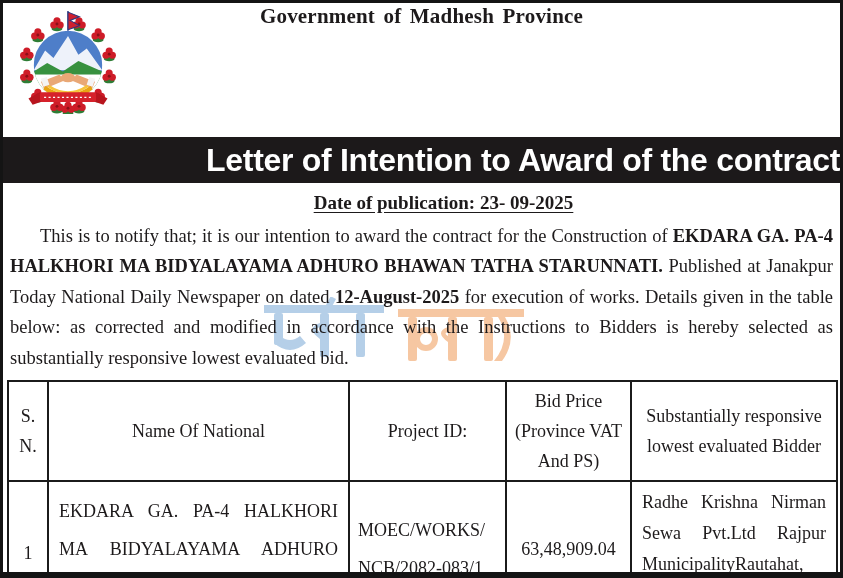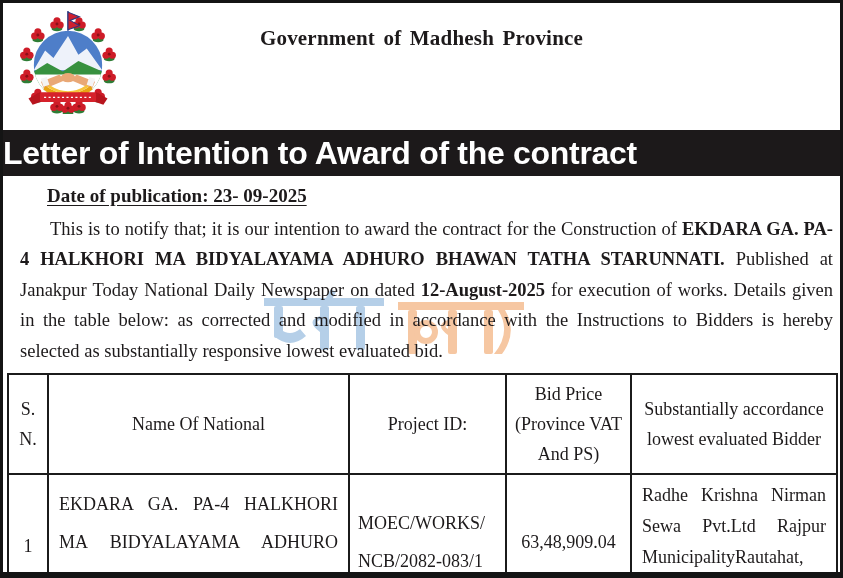--- a/index.html
+++ b/index.html
@@ -3,36 +3,36 @@
 <meta charset="utf-8">
 <style>
   * { margin:0; padding:0; box-sizing:border-box; }
   html,body { background:#ffffff; }
   body { width:843px; height:578px; font-family:"Liberation Serif", serif; color:#1d1a1b; }
   .page {
     position:relative; width:843px; height:578px; background:#fff;
     border:3px solid #141414; border-bottom-width:6px; overflow:hidden;
   }
   
-  .header { position:relative; height:115px; padding-top:23px; text-align:center; }
+  .header { position:relative; height:115px; padding-top:1px; text-align:center; }
   .emblem { position:absolute; left:13px; top:5px; width:104px; height:106px; }
   .gov-line  { font-size:21px; font-weight:bold; letter-spacing:0.2px; word-spacing:3px; }
   .ministry-line { font-size:33px; font-weight:bold; margin-top:3px; }
   .place-line { font-size:25px; font-weight:bold; margin-top:2px; }
   
   .banner {
-    height:46px; margin-top:12px; background:#1c191a; color:#ffffff;
+    height:46px; margin-top:19px; background:#1c191a; color:#ffffff;
     font-family:"Liberation Sans", sans-serif; font-weight:bold; font-size:32px;
-    display:flex; align-items:center; justify-content:flex-start; letter-spacing:-0.3px;
+    display:flex; align-items:center; justify-content:flex-end; letter-spacing:-0.3px;
   }
   
-  .date-line { margin-top:9px; font-size:19px; font-weight:bold;padding-left:44px; }
+  .date-line { margin-top:9px; text-align:center; font-size:19px; font-weight:bold;padding-left:44px; }
   .date-line span { text-decoration:underline; text-underline-offset:3px; }
   
-  .body-wrap { position:relative;padding-left:10px; }
+  .body-wrap { position:relative; }
   .watermark { position:absolute; left:255px; top:76px; z-index:0; }
   .para {
     position:relative; z-index:1; margin:7px 7px 0 7px; font-size:18.5px;
     line-height:30.4px; text-align:justify; text-indent:30px;
   }
   .para b { font-weight:bold; }
   
   table.notice {
     margin:7px 4px 0 4px; width:829px; border-collapse:collapse; table-layout:fixed;
     font-size:18px;
@@ -149,21 +149,21 @@
         <col style="width:157px">
       <col style="width:125px">
         <col style="width:206px">
     </colgroup>
     <tbody>
         <tr class="head-row">
       <th>S. N.</th>
       <th>Name Of National</th>
       <th>Project ID:</th>
       <th>Bid Price (Province VAT And PS)</th>
-      <th class="col-bidder">Substantially accordance lowest evaluated Bidder</th>
+      <th class="col-bidder">Substantially responsive lowest evaluated Bidder</th>
     </tr>
     <tr class="data-row">
       <td class="sn-cell">1</td>
       <td class="name-cell">EKDARA GA. PA-4 HALKHORI MA BIDYALAYAMA ADHURO BHAWAN TATHA STARUNNATI</td>
       <td class="cid-cell">MOEC/WORKS/ NCB/2082-083/1</td>
       <td class="bid-cell">63,48,909.04</td>
       <td class="bidder-cell">Radhe Krishna Nirman Sewa Pvt.Ltd Rajpur MunicipalityRautahat, Nepal</td>
     </tr>
   </tbody>
     </table>

